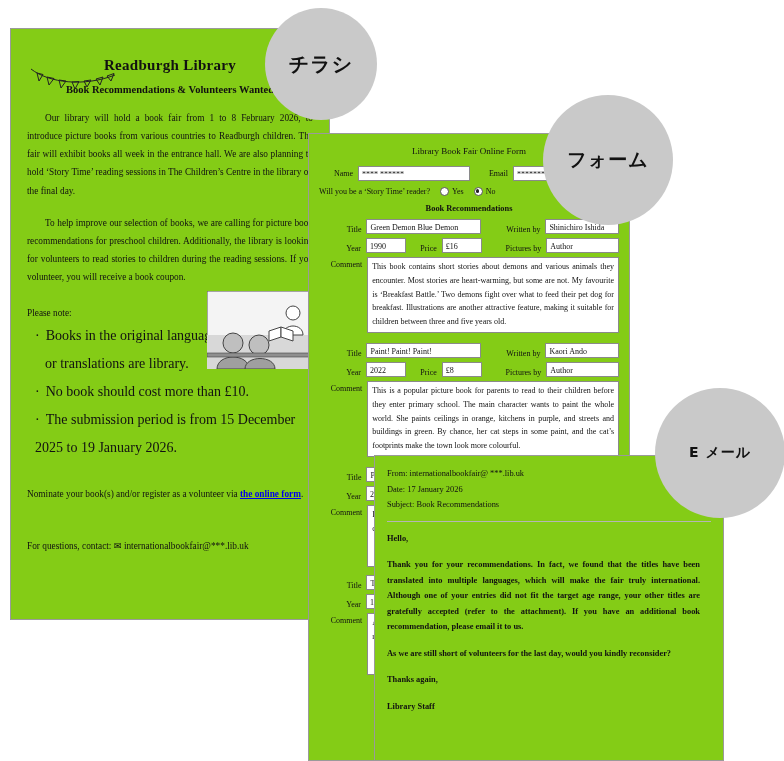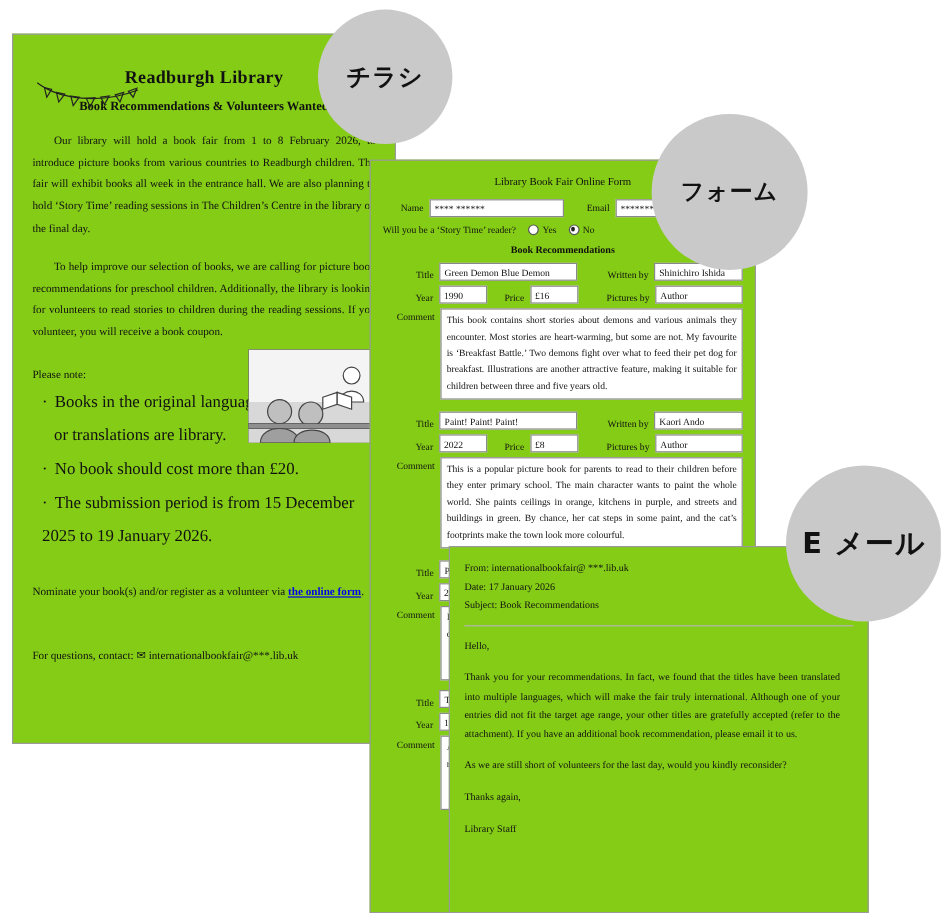--- a/index.html
+++ b/index.html
@@ -165,21 +165,21 @@
     left: 374px;
     top: 455px;
     width: 350px;
     height: 306px;
     padding: 10px 12px;
     font-family: "Liberation Serif", serif;
   }
   #email .hdr { font-size: 8.4px; line-height: 1.85; }
   #email .divider { border: none; border-top: 1px solid #b5b5b5; margin: 8px 0 9px 0; }
   #email .body-txt { font-size: 8.4px; line-height: 1.85; text-align: justify; }
-  #email .body-txt p { margin: 0 11px 11px 0; }
+  #email .body-txt p { margin: 0 11px 11px 0; font-weight: bold; }
   #email .attach {
     position: absolute;
     left: 12px;
     bottom: 10px;
     right: 12px;
     font-size: 8.4px;
     padding-top: 7px;
     border-top: 1px solid #b5b5b5;
   }
   #email .attach .clip { margin-right: 5px; }
@@ -193,21 +193,21 @@
     align-items: center;
     justify-content: center;
     font-family: "DejaVu Sans", sans-serif;
     font-size: 20px;
     font-weight: bold;
     color: #111;
     letter-spacing: 1px;
   }
   #bubble-flyer { left: 265px; top: 8px;  width: 112px; height: 112px; }
   #bubble-form  { left: 543px; top: 95px; width: 130px; height: 130px; font-size: 19px; }
-  #bubble-mail  { left: 655px; top: 388px; width: 130px; height: 130px; font-size: 24px; }
+  #bubble-mail  { left: 655px; top: 388px; width: 130px; height: 130px; font-size: 14px; }
 </style>
 </head>
 <body>
 
 <div class="panel" id="flyer">
 
   <svg class="bunting" viewBox="0 0 90 40">
     <path d="M2,4 C20,18 55,22 86,10" fill="none" stroke="#222" stroke-width="1"></path>
     <g fill="none" stroke="#222" stroke-width="1">
       <path d="M8,8 L14,9.5 L10,16 Z"></path>
@@ -223,21 +223,21 @@
   <div class="flyer-title">Readburgh Library</div>
   <div class="flyer-sub">Book Recommendations &amp; Volunteers Wanted</div>
 
   <p class="body">Our library will hold a book fair from 1 to 8 February 2026, to introduce picture books from various countries to Readburgh children.  The fair will exhibit books all week in the entrance hall.  We are also planning to hold ‘Story Time’ reading sessions in The Children’s Centre in the library on the final day.</p>
   <p class="body">To help improve our selection of books, we are calling for picture book recommendations for preschool children.  Additionally, the library is looking for volunteers to read stories to children during the reading sessions.  If you volunteer, you will receive a book coupon.</p>
 
   <div class="note-head">Please note:</div>
   <ul class="notes">
     <li>Books in the original language</li>
     <li class="cont">or translations are library.</li>
-    <li>No book should cost more than £20.</li>
+    <li>No book should cost more than £10.</li>
     <li>The submission period is from 15 December 2025 to 19 January 2026.</li>
   </ul>
 
   <div class="nominate">
     <span>Nominate your book(s) and/or register as a volunteer via </span><a href="#" class="link">the online form</a><span>.</span>
   </div>
 
   <div class="contact">
     <span>For questions, contact:</span>
     <span>✉</span>

